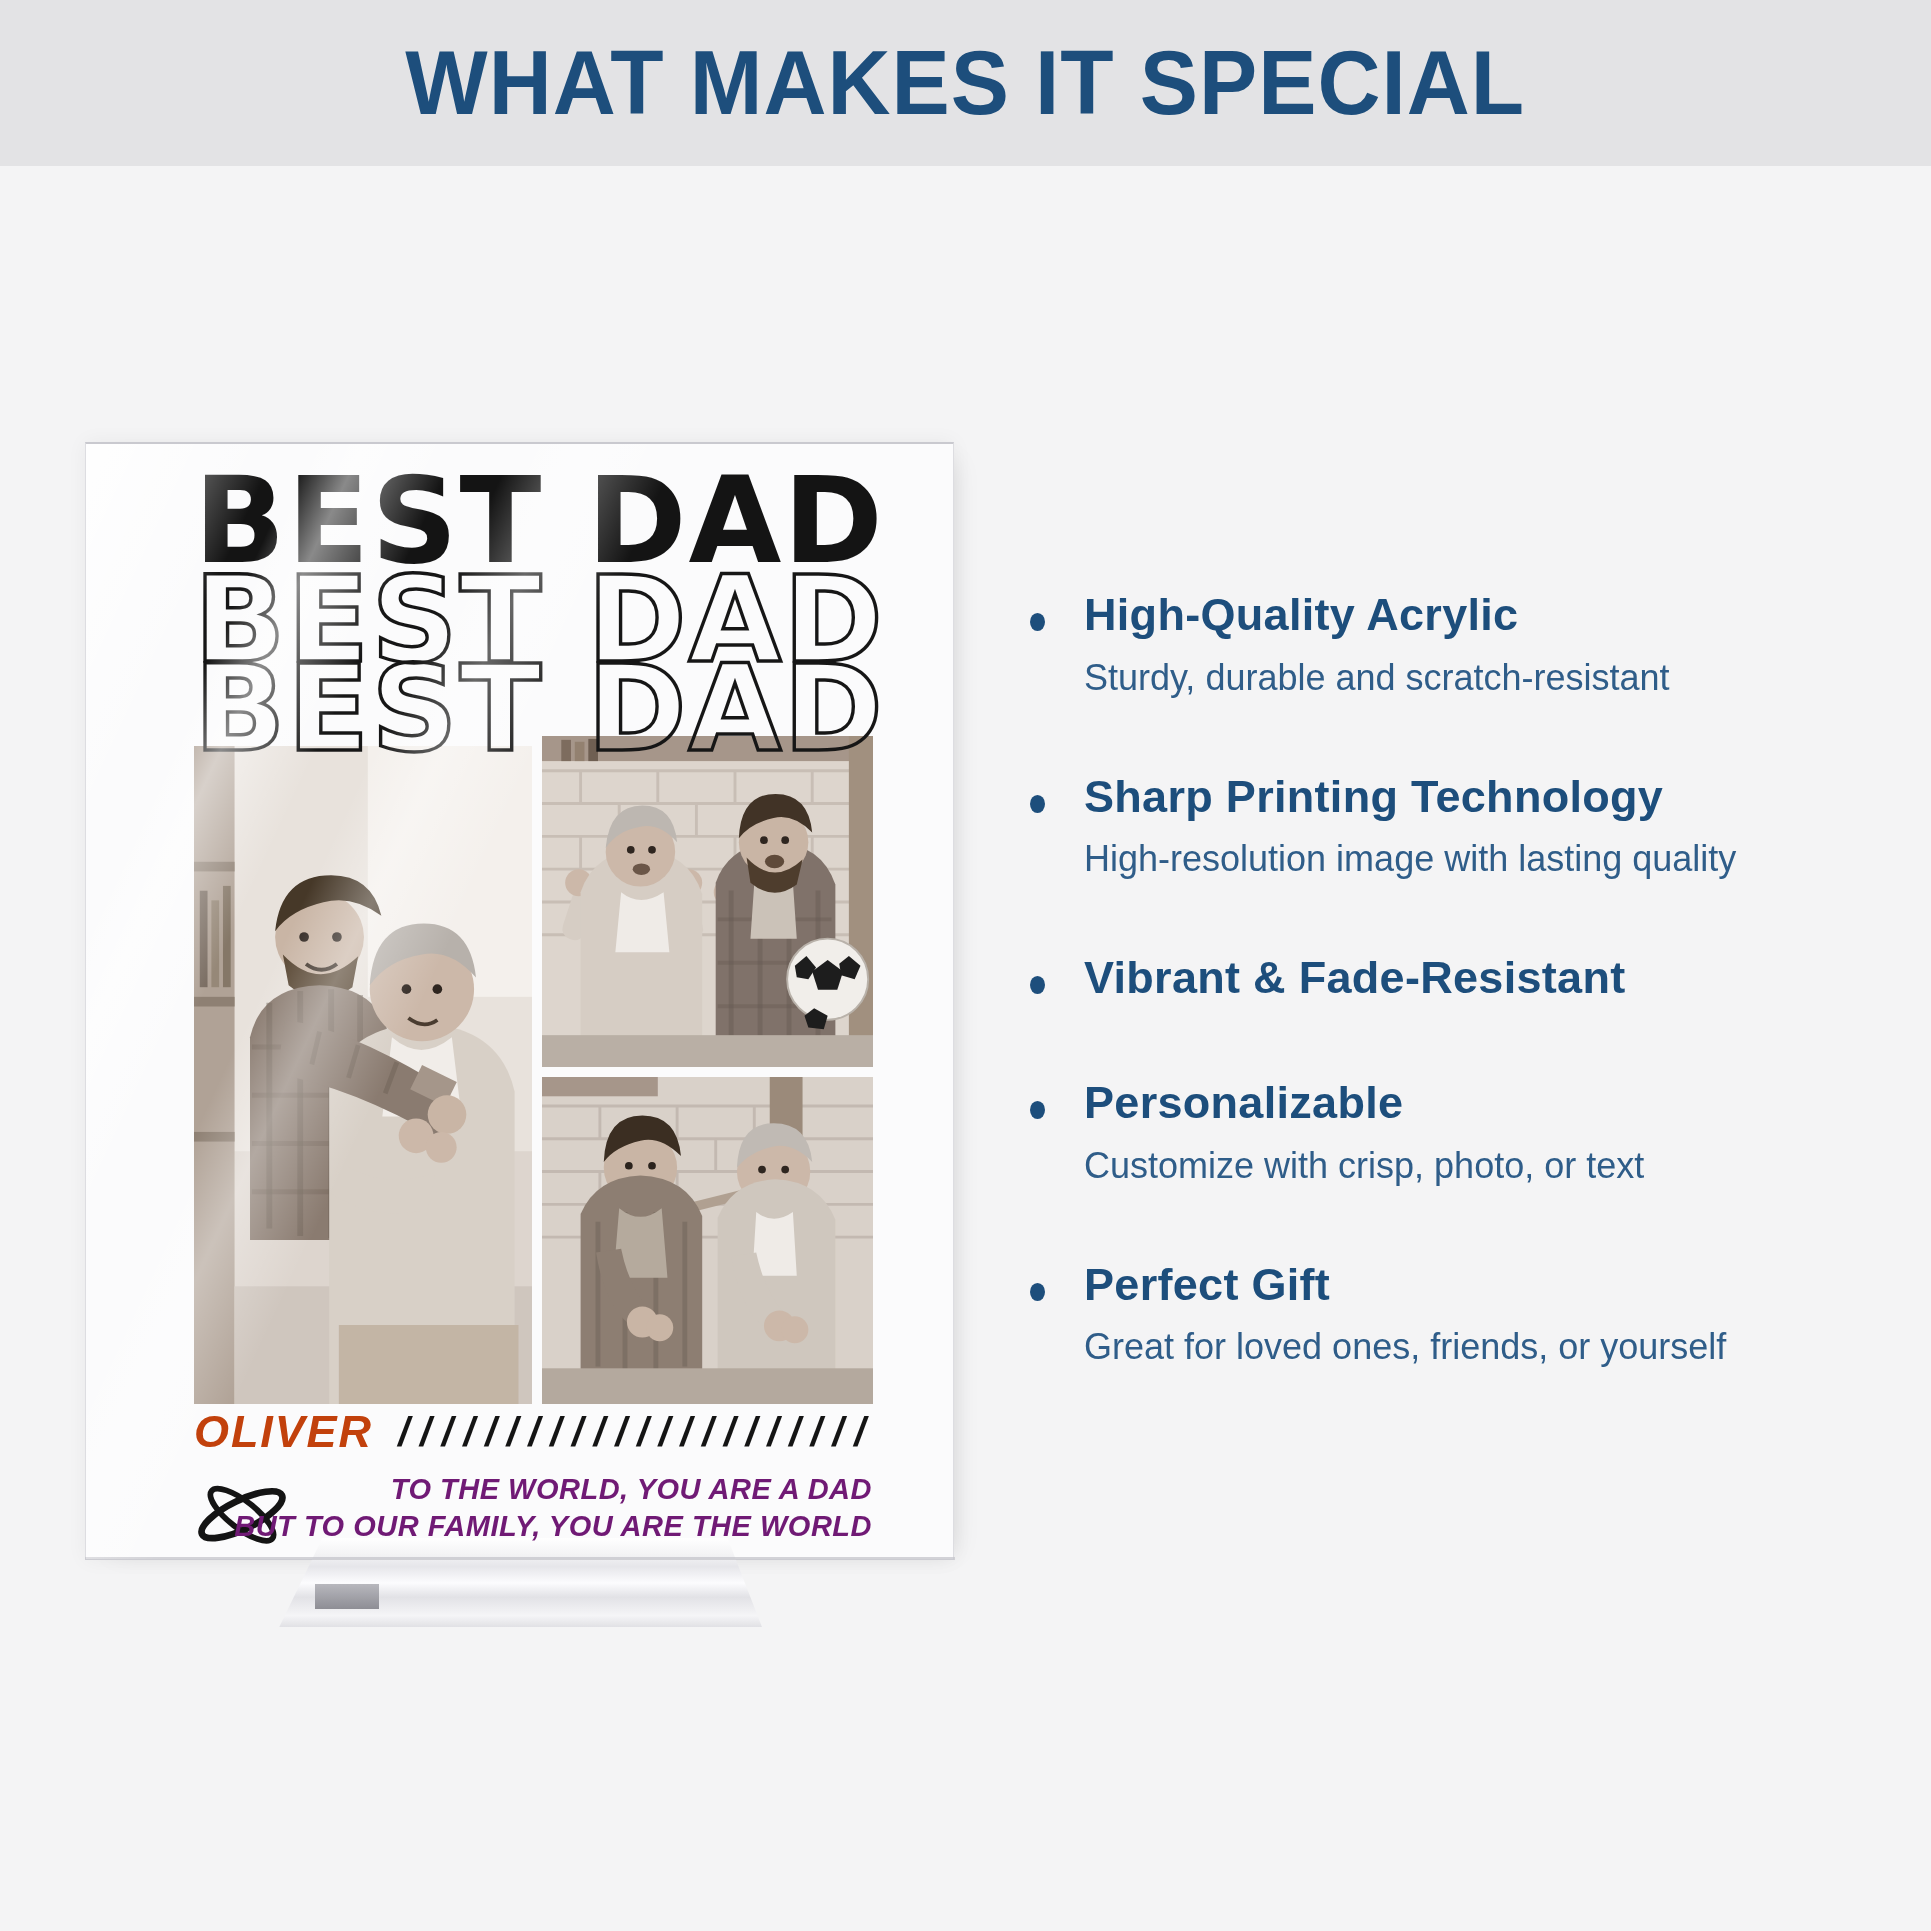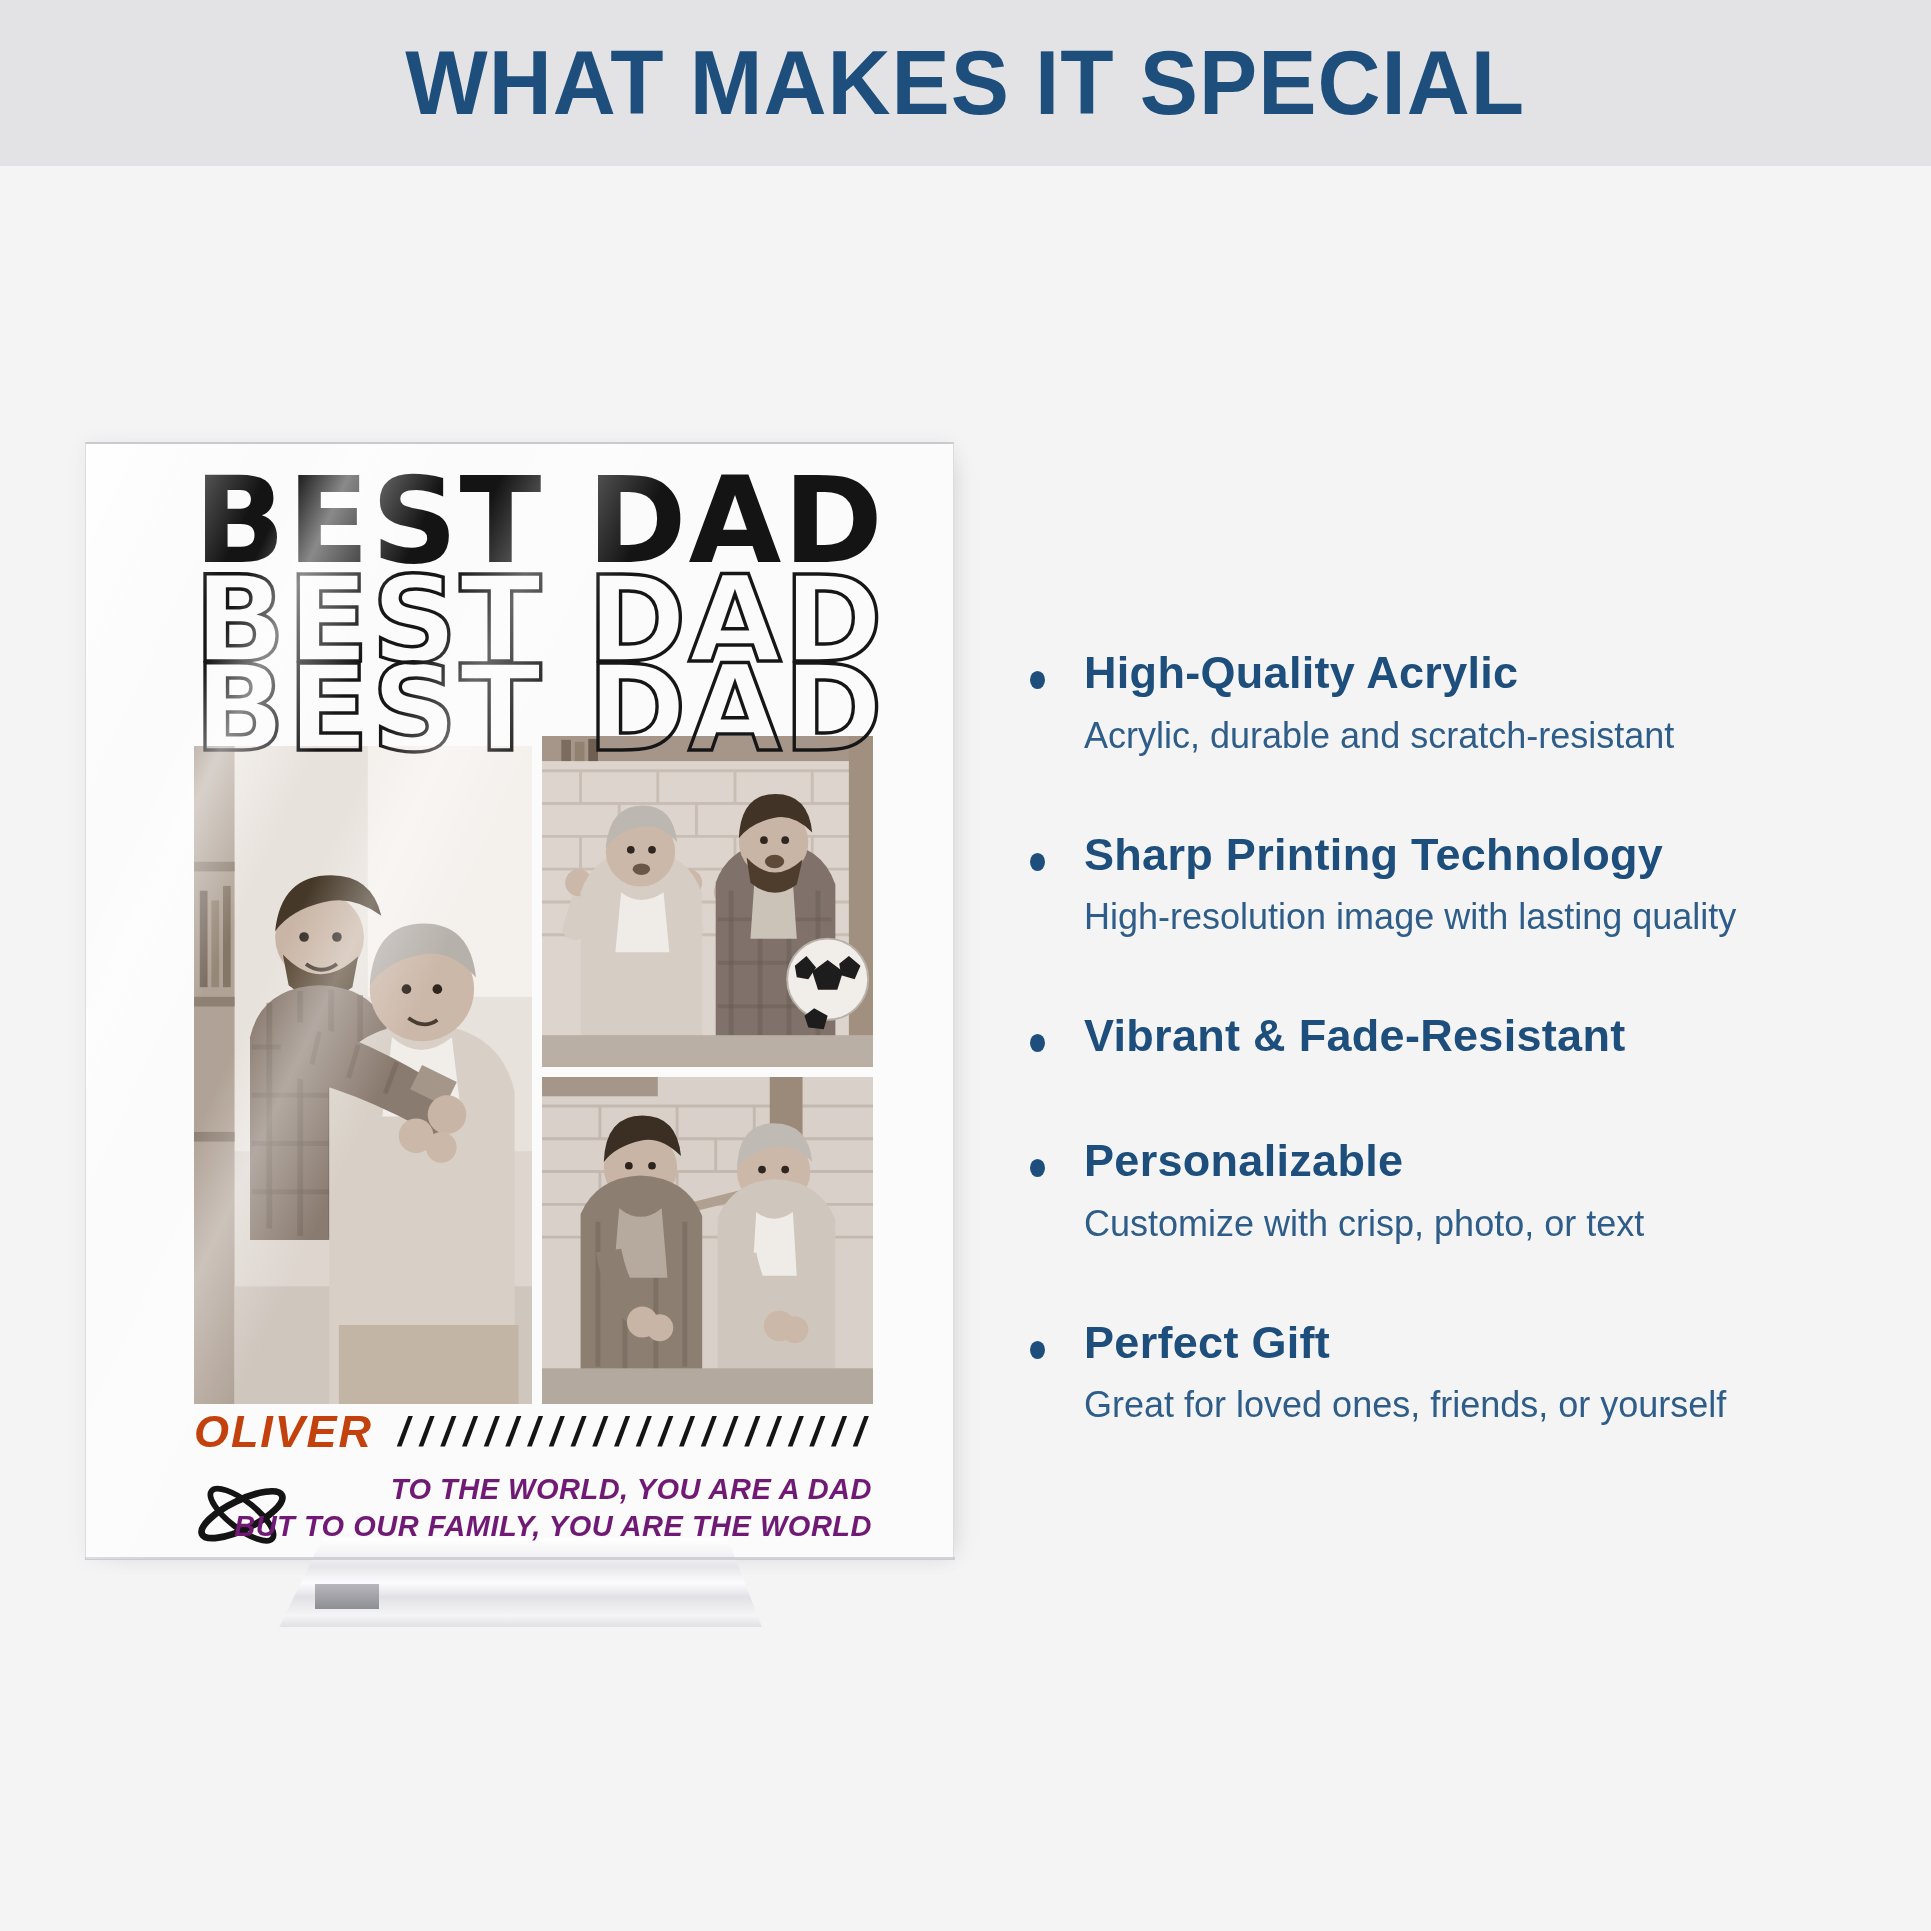--- a/index.html
+++ b/index.html
@@ -50,21 +50,21 @@
   .stand{position:absolute;left:273px;top:1538px;width:494px;height:102px;
     background:linear-gradient(180deg,#ffffff 0%,#f3f3f5 16%,#e6e6ea 28%,#fcfcfe 44%,
                #e2e2e6 58%,#f5f5f7 76%,#d8d8dd 92%,#ccccd2 100%);
     clip-path:polygon(10% 0, 92% 0, 100% 100%, 0 100%);}
   .stand .slot{position:absolute;left:42px;top:46px;width:64px;height:25px;
     background:linear-gradient(180deg,#b7b7bd,#8e8e95);}
   .plaque-bottom-edge{position:absolute;left:85px;top:1557px;width:870px;height:2.9px;
     background:#c4c4cb;opacity:0.75;}
 
   
-  .features{position:absolute;left:1022px;top:646px;width:888px;list-style:none;margin:0;padding:0;}
+  .features{position:absolute;left:1022px;top:588px;width:888px;list-style:none;margin:0;padding:0;}
   .features li{position:relative;padding-left:62px;margin-bottom:71px;}
   .dot{position:absolute;left:7.7px;top:25px;width:15.4px;height:18.3px;border-radius:50%;background:#1d4e7c;}
   .f-title{font-size:45px;font-weight:700;color:#1d4e7c;letter-spacing:0.3px;line-height:54px;}
   .f-desc{margin-top:14.5px;font-size:36px;font-weight:400;color:#2f5d89;line-height:42px;}
 </style>
 </head>
 <body>
 
 <div class="canvas">
 
@@ -229,21 +229,21 @@
 
   <div class="stand">
     <div class="slot"></div>
   </div>
   <div class="plaque-bottom-edge"></div>
 
   <ul class="features">
     <li>
       <span class="dot"></span>
       <div class="f-title">High-Quality Acrylic</div>
-      <div class="f-desc">Acrylic, durable and scratch-resistant</div>
+      <div class="f-desc">Sturdy, durable and scratch-resistant</div>
     </li>
     <li>
       <span class="dot"></span>
       <div class="f-title">Sharp Printing Technology</div>
       <div class="f-desc">High-resolution image with lasting quality</div>
     </li>
     <li>
       <span class="dot"></span>
       <div class="f-title">Vibrant &amp; Fade-Resistant</div>
     </li>

